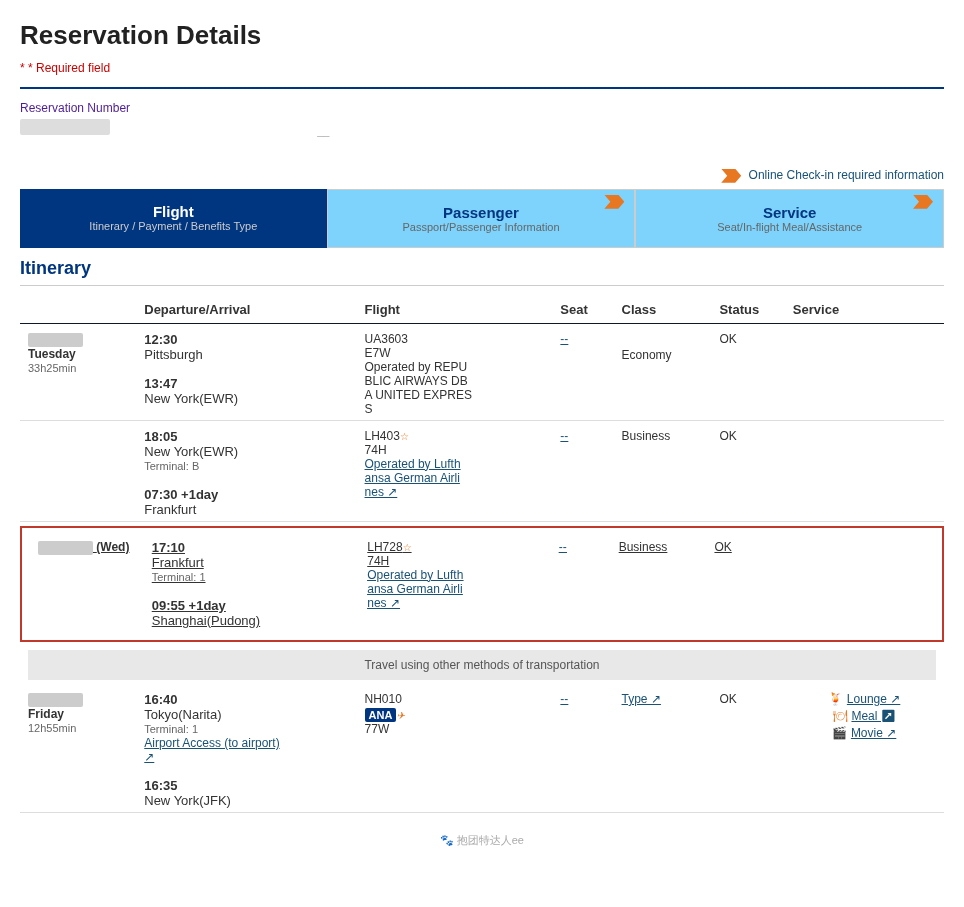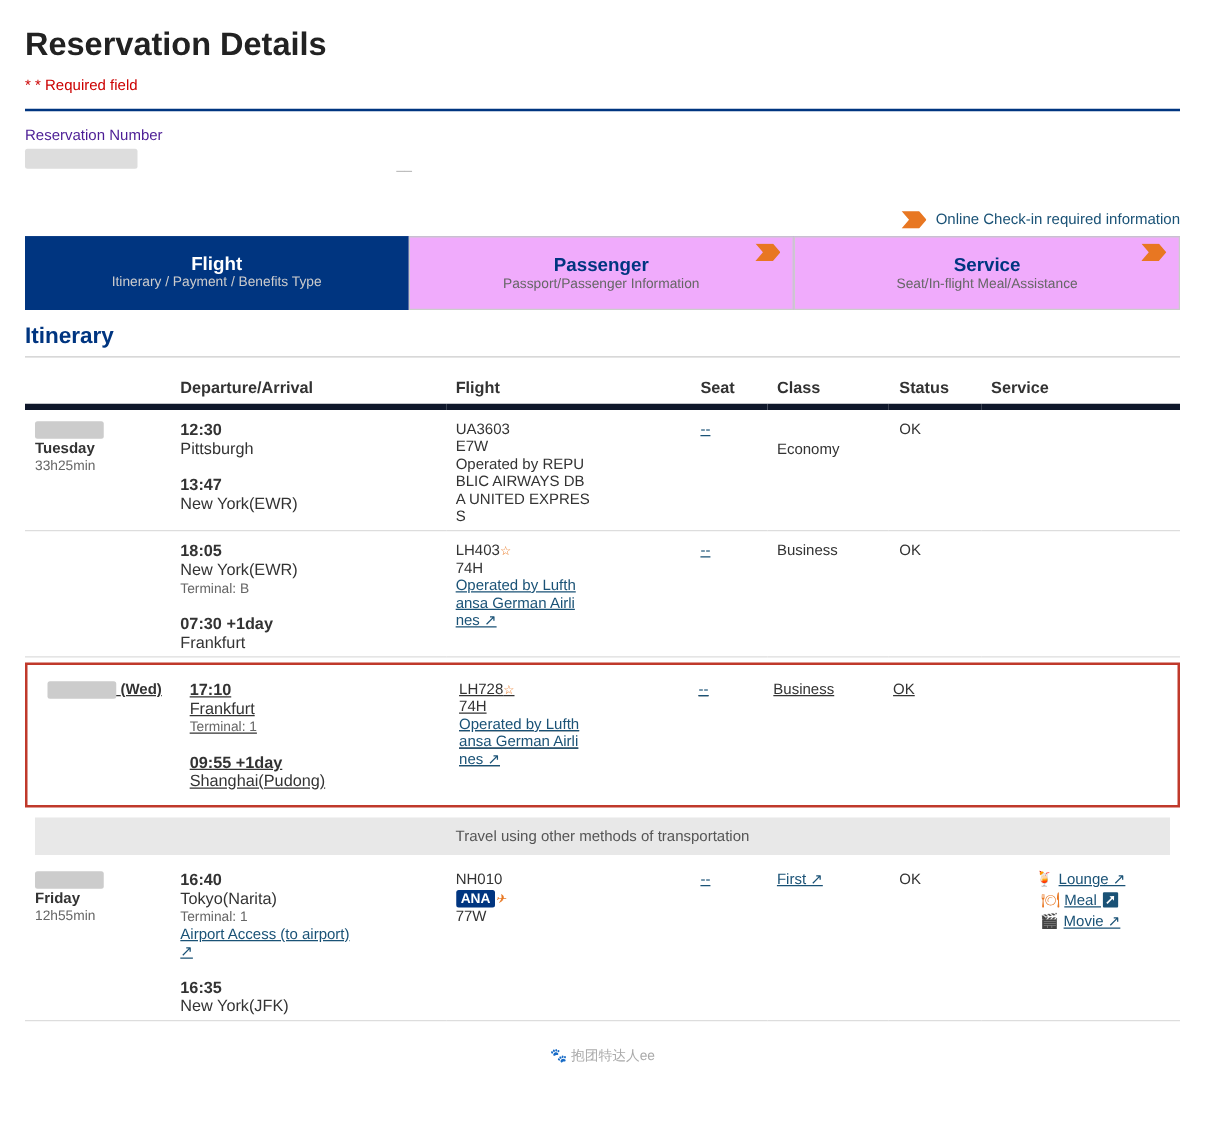--- a/index.html
+++ b/index.html
@@ -19,36 +19,36 @@
     .reservation-value { background: #ddd; width: 90px; height: 16px; border-radius: 2px; display: inline-block; }
     
     .online-checkin-bar { text-align: right; margin-bottom: 6px; font-size: 12px; }
     .checkin-icon { display: inline-block; width: 20px; height: 14px; background: #e87722; margin-right: 4px; vertical-align: middle; clip-path: polygon(0 0, 70% 0, 100% 50%, 70% 100%, 0 100%, 30% 50%); }
     .checkin-link { color: #1a5276; text-decoration: none; }
     
     
     .tabs-container { display: flex; background: #003580; margin-bottom: 0; }
     .tab { flex: 1; padding: 14px 10px; text-align: center; cursor: pointer; position: relative; }
     .tab.active { background: #003580; }
-    .tab.inactive { background: #f0abfc; border: 1px solid #ccc; }
+    .tab.inactive { background: #7dd3fc; border: 1px solid #ccc; }
     .tab-title { font-size: 15px; font-weight: bold; }
     .tab.active .tab-title { color: #fff; }
     .tab.inactive .tab-title { color: #003580; }
     .tab-subtitle { font-size: 11px; }
     .tab.active .tab-subtitle { color: #ccc; }
     .tab.inactive .tab-subtitle { color: #666; }
     .tab-badge { position: absolute; top: 5px; right: 10px; width: 20px; height: 14px; background: #e87722; clip-path: polygon(0 0, 70% 0, 100% 50%, 70% 100%, 0 100%, 30% 50%); }
     
     
     .itinerary-section { padding: 10px 0; }
     .itinerary-title { font-size: 18px; font-weight: bold; color: #003580; margin-bottom: 10px; border-bottom: 1px solid #ccc; padding-bottom: 6px; }
     
     
     .itin-table { width: 100%; border-collapse: collapse; }
-    .itin-table th { text-align: left; font-size: 13px; font-weight: bold; color: #333; padding: 6px 8px; border-bottom: 5px solid #0f172a; }
+    .itin-table th { text-align: left; font-size: 13px; font-weight: bold; color: #333; padding: 6px 8px; border-bottom: 1px solid #0f172a; }
     .itin-table td { padding: 4px 8px; vertical-align: top; font-size: 12px; }
     
     .col-date { width: 95px; }
     .col-dep { width: 180px; }
     .col-flight { width: 160px; }
     .col-seat { width: 50px; }
     .col-class { width: 80px; }
     .col-status { width: 60px; }
     .col-service { width: 130px; }
     
@@ -264,21 +264,21 @@
           </td>
           <td class="col-flight" style="vertical-align:top; padding-top:8px;">
             <span class="flight-code">NH010</span><br>
             <span class="ana-logo">ANA</span><span style="font-size:10px; color:#e87722; font-style:italic;">✈</span><br>
             <span class="flight-code">77W</span>
           </td>
           <td class="col-seat" style="vertical-align:top; padding-top:8px;">
             <a class="seat-link" href="#">--</a>
           </td>
           <td class="col-class" style="vertical-align:top; padding-top:8px;">
-            <a class="first-link" href="#">First ↗</a>
+            <a class="first-link" href="#">Type ↗</a>
           </td>
           <td class="col-status" style="vertical-align:top; padding-top:8px;">
             <span>OK</span>
           </td>
           <td class="col-service friday-service" style="vertical-align:top; padding-top:8px;text-align:center;">
             <span class="service-item">
               <span style="color:#e87722;">🍹</span>
               <a class="service-link" href="#"> Lounge ↗</a>
             </span>
             <span class="service-item">

